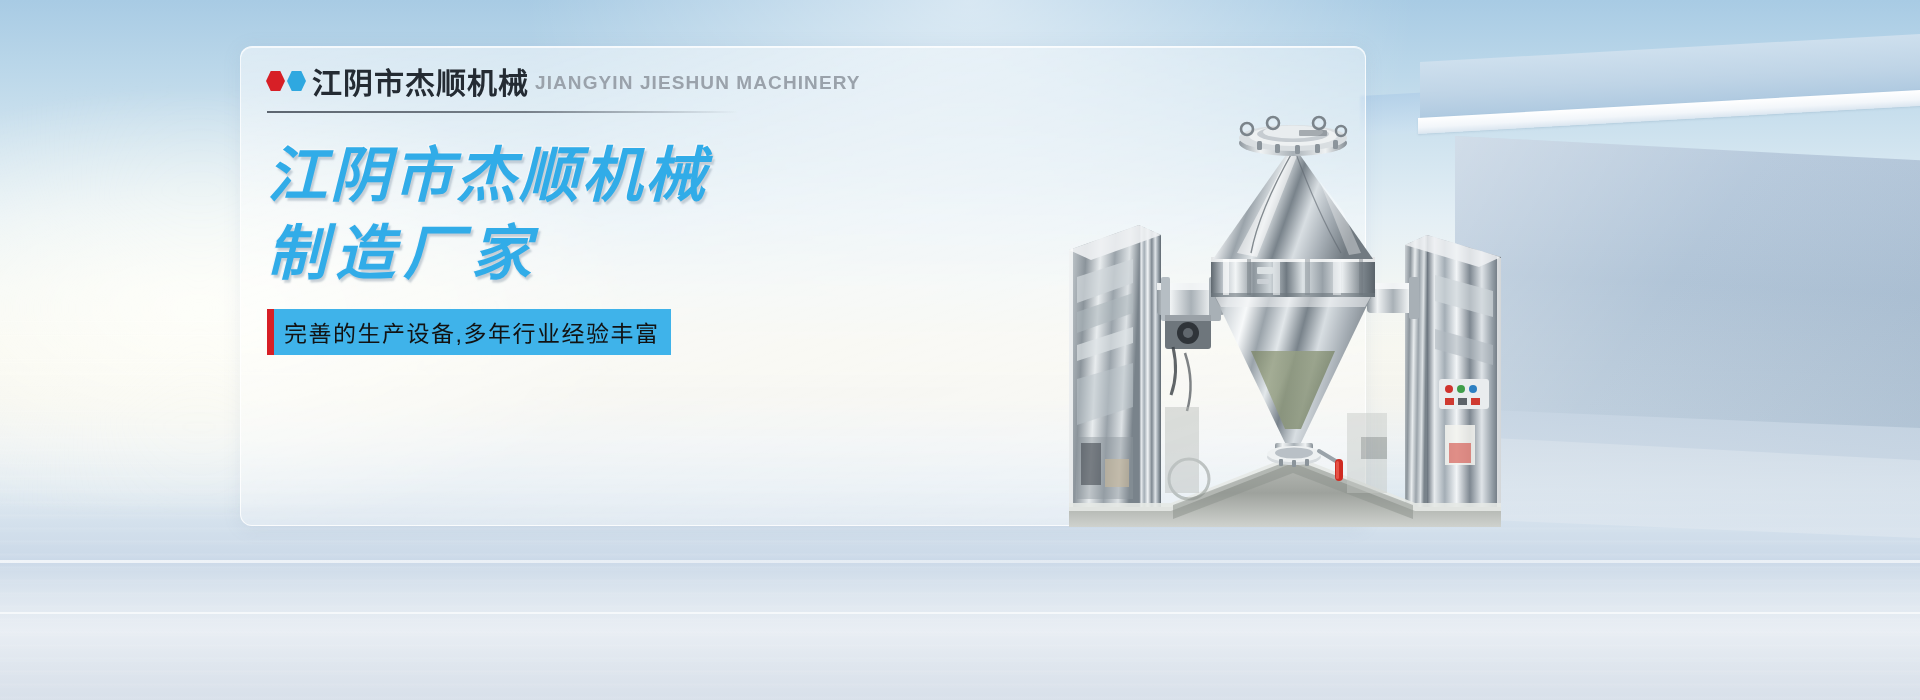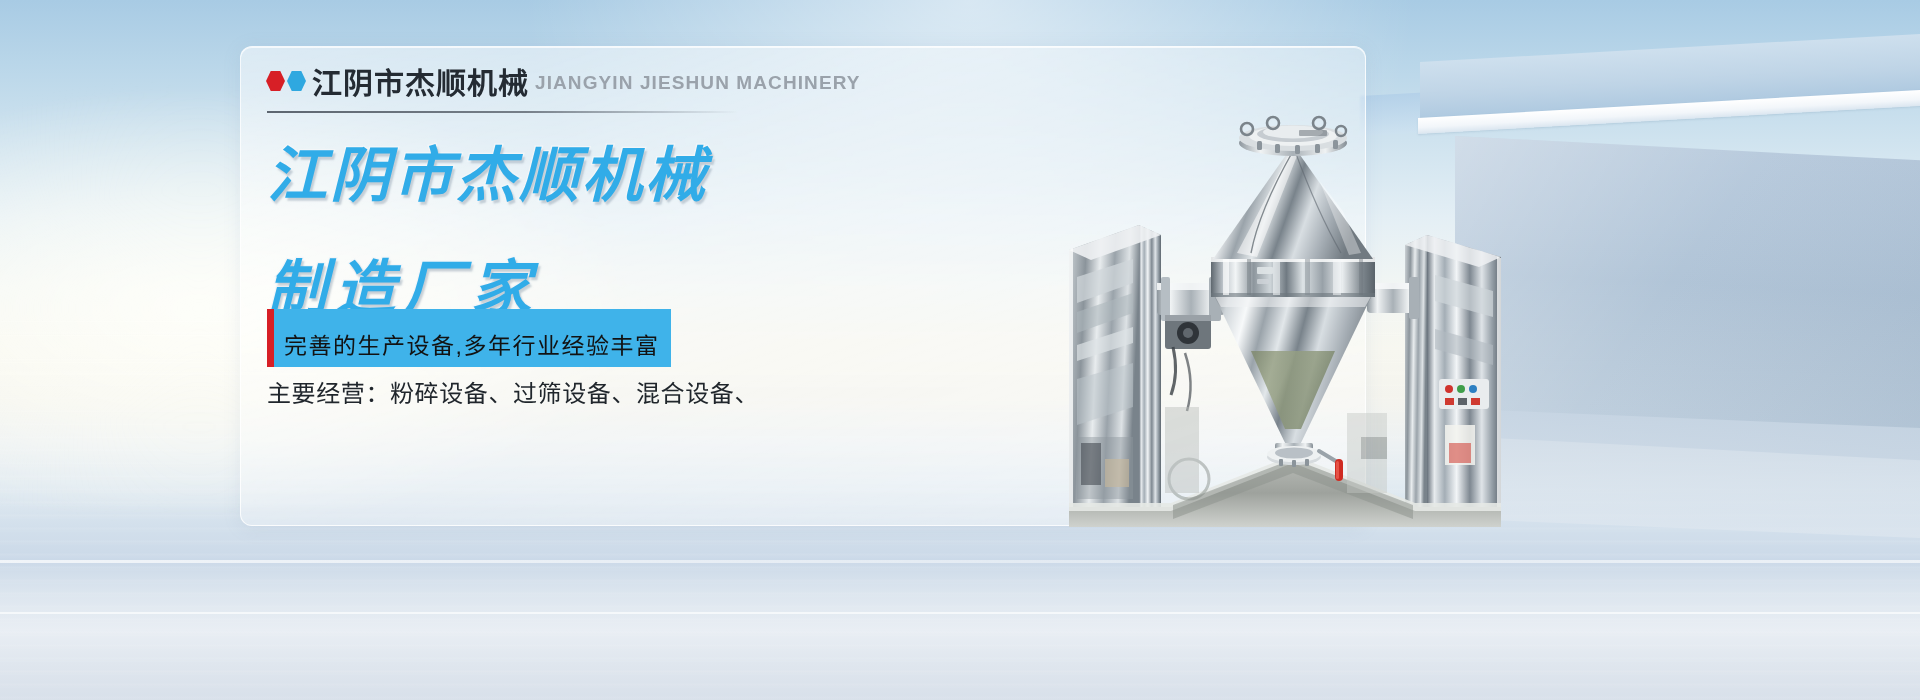--- a/index.html
+++ b/index.html
@@ -143,29 +143,29 @@
     font-family:"Liberation Sans","DejaVu Sans",sans-serif;
     font-weight:700;font-size:60px;line-height:1.30;
     letter-spacing:3px;
     color:#31ace8;
     font-style:italic;
     -webkit-text-stroke:2.5px #f3f6f8;
     paint-order:stroke fill;
     text-shadow:2px 3px 2px rgba(110,130,150,.35);
   }
   .headline span{display:block;}
-  .headline .l2{letter-spacing:8px;margin-top:35px;}
+  .headline .l2{letter-spacing:8px;}
 
   
   .tagline{
     position:absolute;left:26px;top:262px;height:46px;
     display:flex;align-items:center;
     background:#3fb3ea;
     border-left:7px solid #d71f26;
-    padding:12px 12px 0 10px;
+    padding:0 12px 0 10px;
   }
   .tagline-text{
     font-family:"Liberation Sans","DejaVu Sans",sans-serif;
     font-size:23px;font-weight:500;color:#121212;letter-spacing:1.5px;
     white-space:nowrap;
   }
 
   
   .body-copy{
     position:absolute;left:26px;top:325px;width:520px;
@@ -223,21 +223,20 @@
     <div class="headline">
       <span class="l1">江阴市杰顺机械</span>
       <span class="l2">制造厂家</span>
     </div>
 
     <div class="tagline">
       <div class="tagline-text">完善的生产设备,多年行业经验丰富</div>
     </div>
 
     <div class="body-copy">
-      <span>主要经营：粉碎设备、过筛设备、混合设备、</span>
     </div>
 
     <div class="photo">
       <div class="photo-bg"></div>
       <svg viewBox="0 0 465 420" preserveAspectRatio="xMidYMid meet">
         <defs>
           <linearGradient id="steelV" x1="0" y1="0" x2="1" y2="0">
             <stop offset="0" stop-color="#7d868c"></stop>
             <stop offset="0.08" stop-color="#c9ced2"></stop>
             <stop offset="0.18" stop-color="#f4f6f7"></stop>

